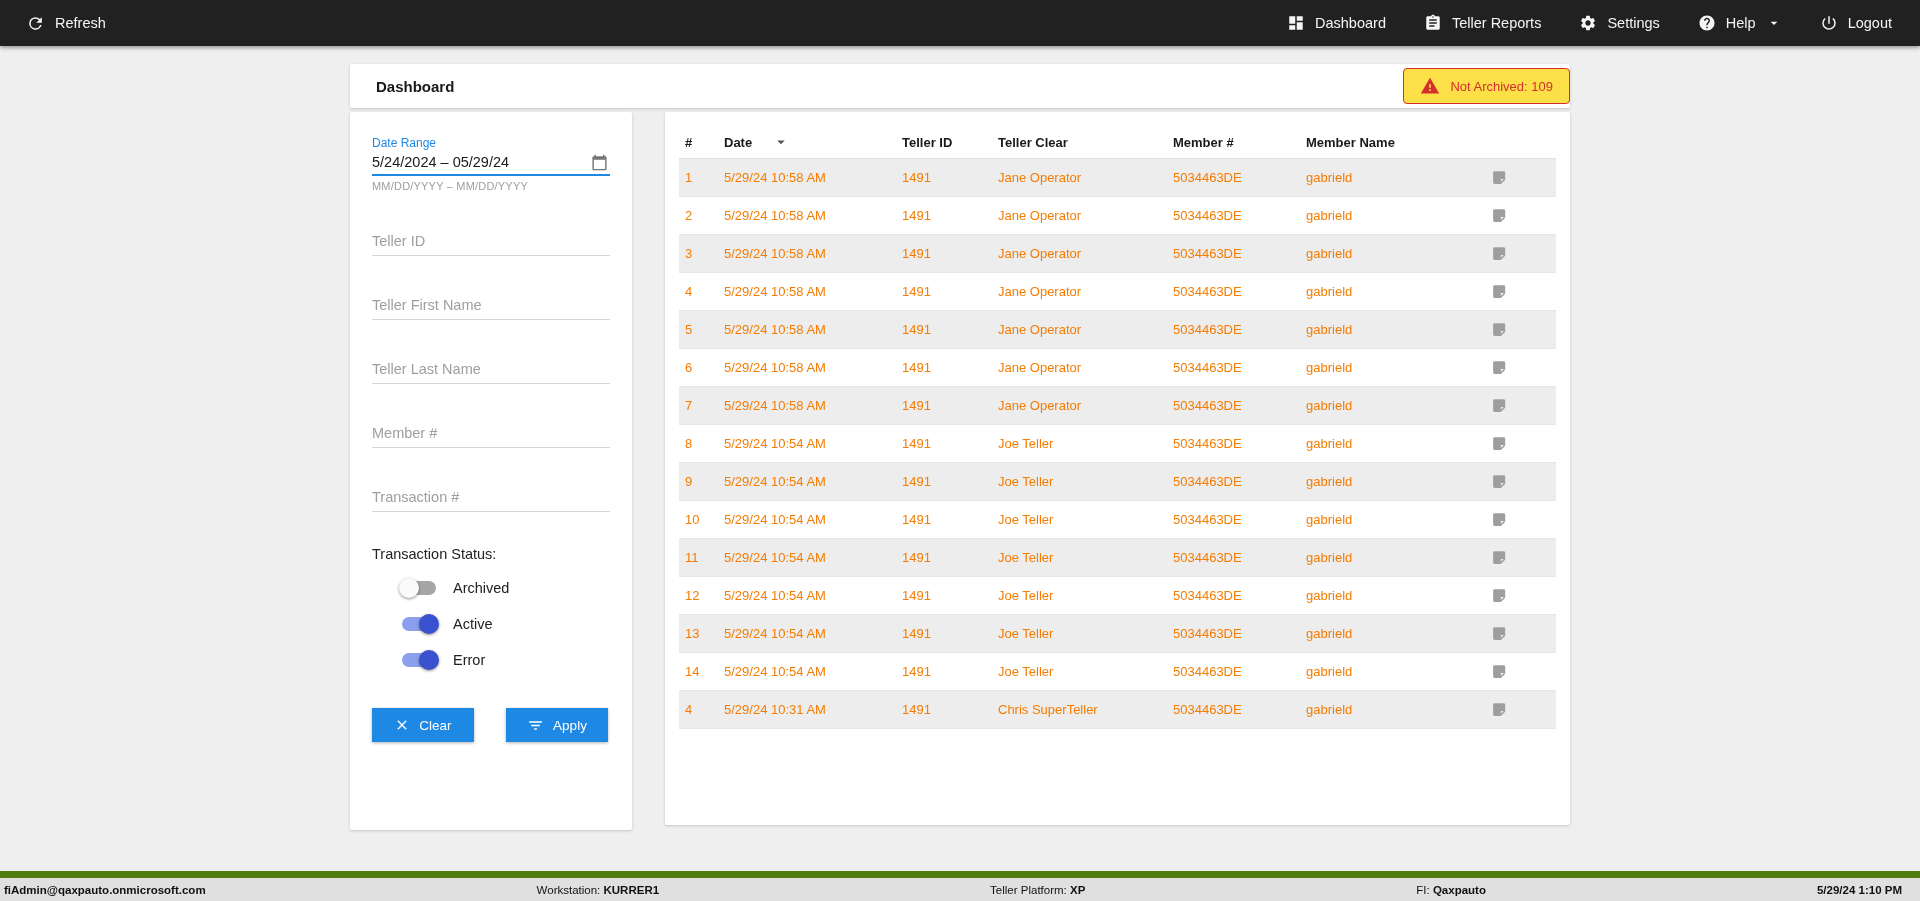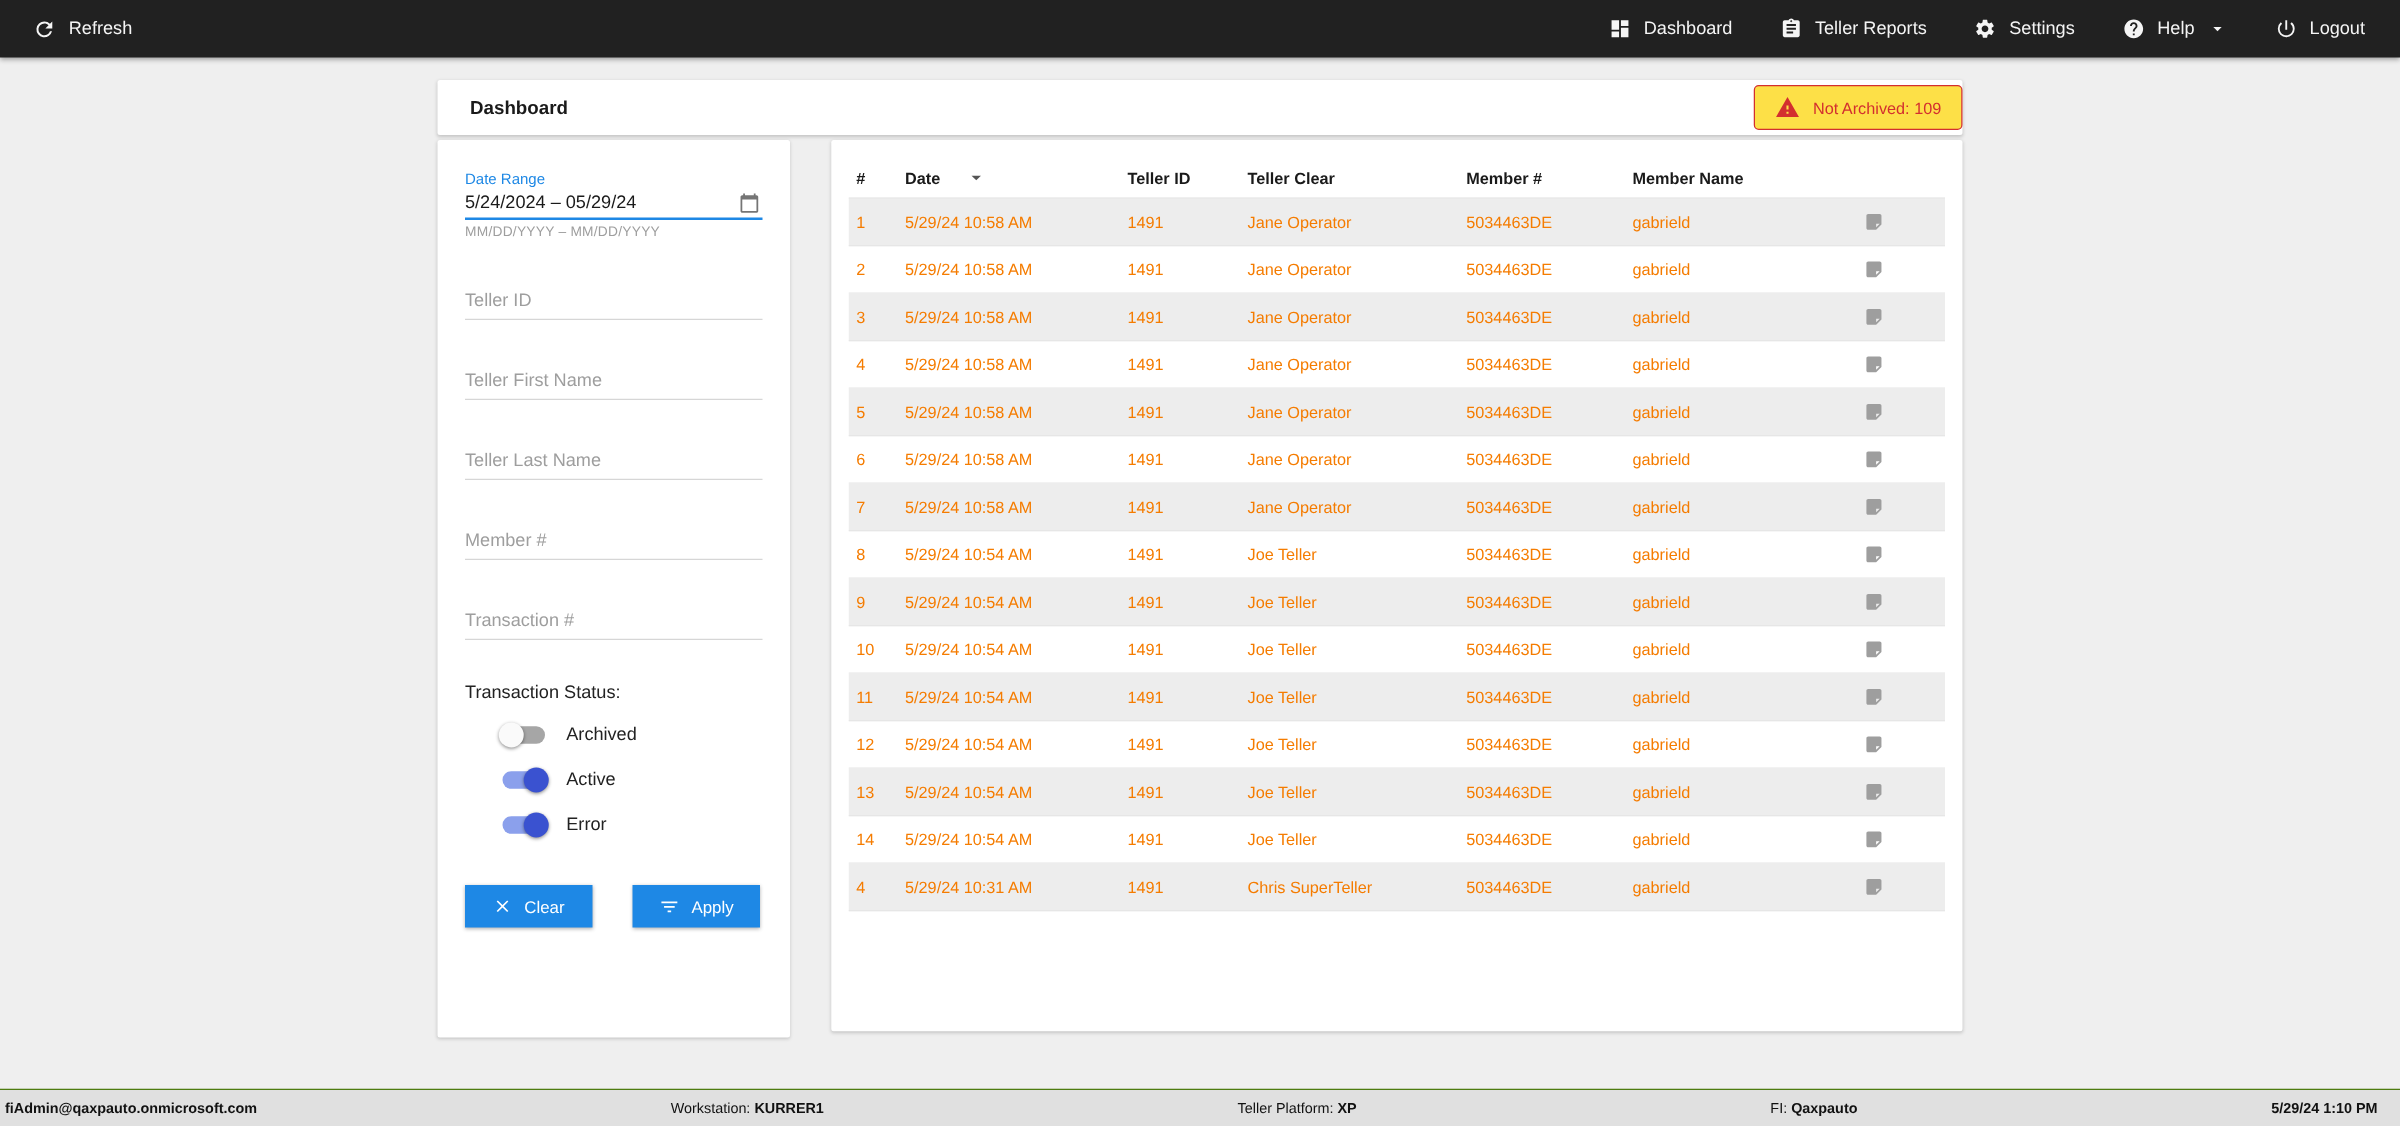--- a/index.html
+++ b/index.html
@@ -63,21 +63,21 @@
   .note{color:#9e9e9e;cursor:pointer;width:17px;height:17px;}
   .pagination{display:flex;align-items:center;justify-content:flex-end;margin-top:36px;
     height:40px;color:#757575;font-size:12px;padding-right:10px;}
   .pag-text{margin-right:38px;}
   .pag-btn{width:36px;height:36px;display:flex;align-items:center;justify-content:center;cursor:pointer;}
   .pag-prev{color:#c4c4c4;}
   .pag-next{color:#4a4a4a;}
 
   
   .footer{position:absolute;bottom:0;left:0;right:0;height:30px;background:#e0e0e0;
-    border-top:1px solid #4d7c0f;display:flex;align-items:center;justify-content:space-between;
+    border-top:7px solid #4d7c0f;display:flex;align-items:center;justify-content:space-between;
     font-size:11.5px;color:#111;padding:0 18px 0 4px;}
   .f-bold{font-weight:bold;}
 </style>
 </head>
 <body>
 
 <div class="topbar">
   <div class="tb-item">
     <svg class="ic" viewBox="0 0 24 24" width="19" height="19">
         <path d="M17.65 6.35A7.95 7.95 0 0 0 12 4a8 8 0 1 0 7.73 10h-2.08A6 6 0 1 1 12 6c1.66 0 3.14.69 4.22 1.78L13 11h7V4l-2.35 2.35z"></path>

